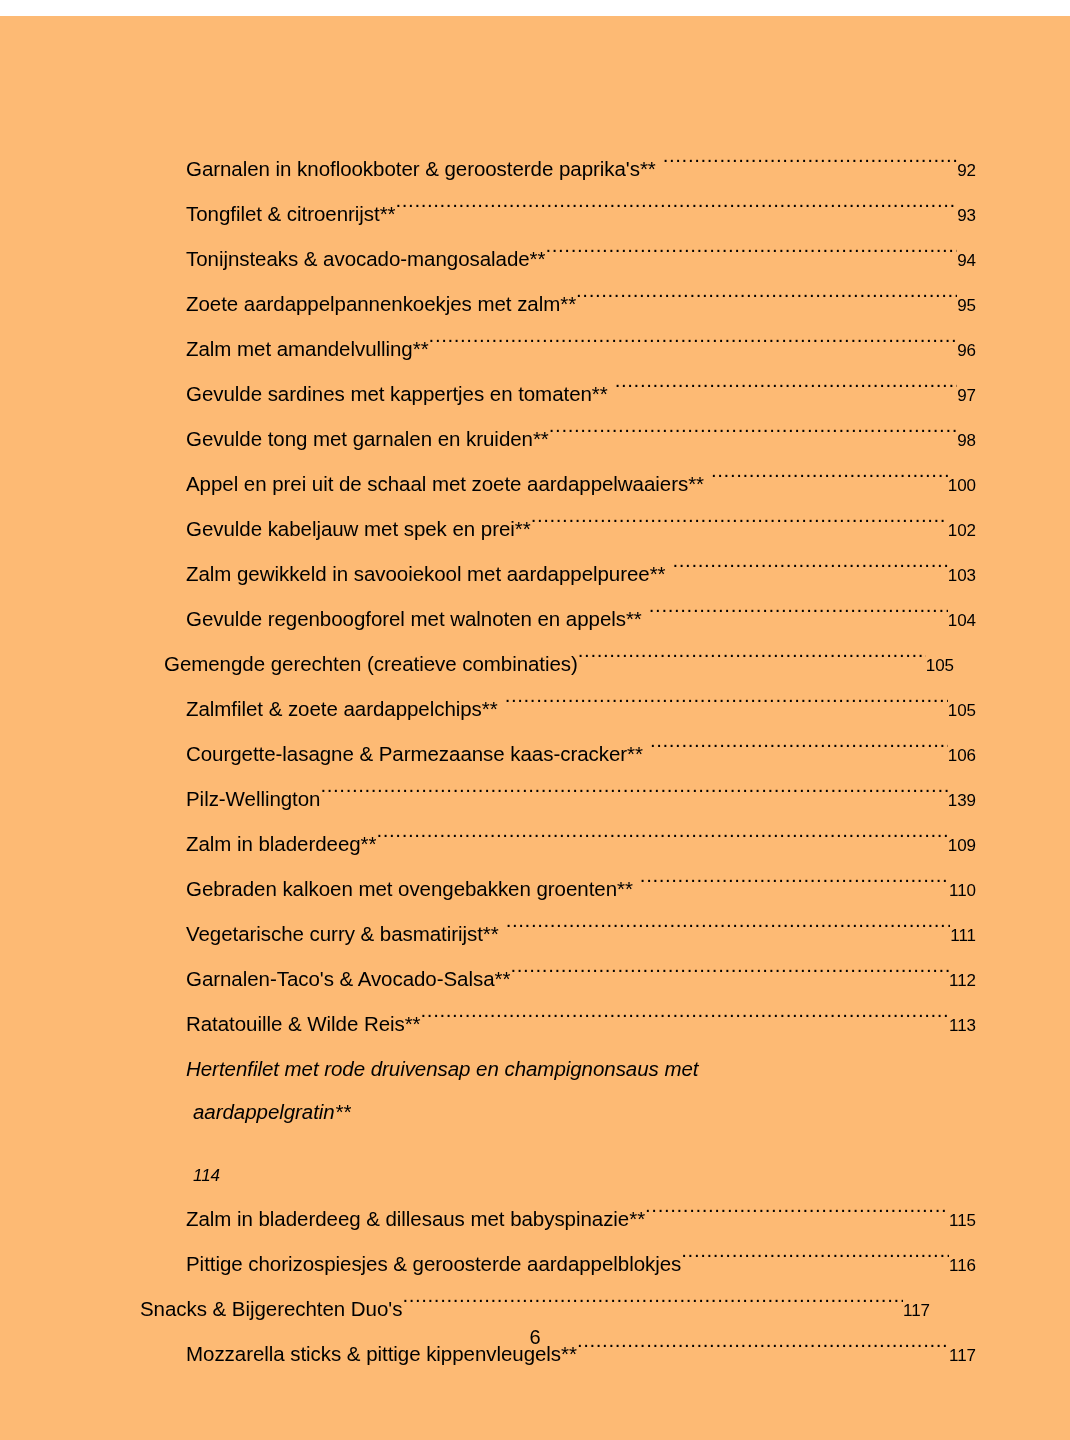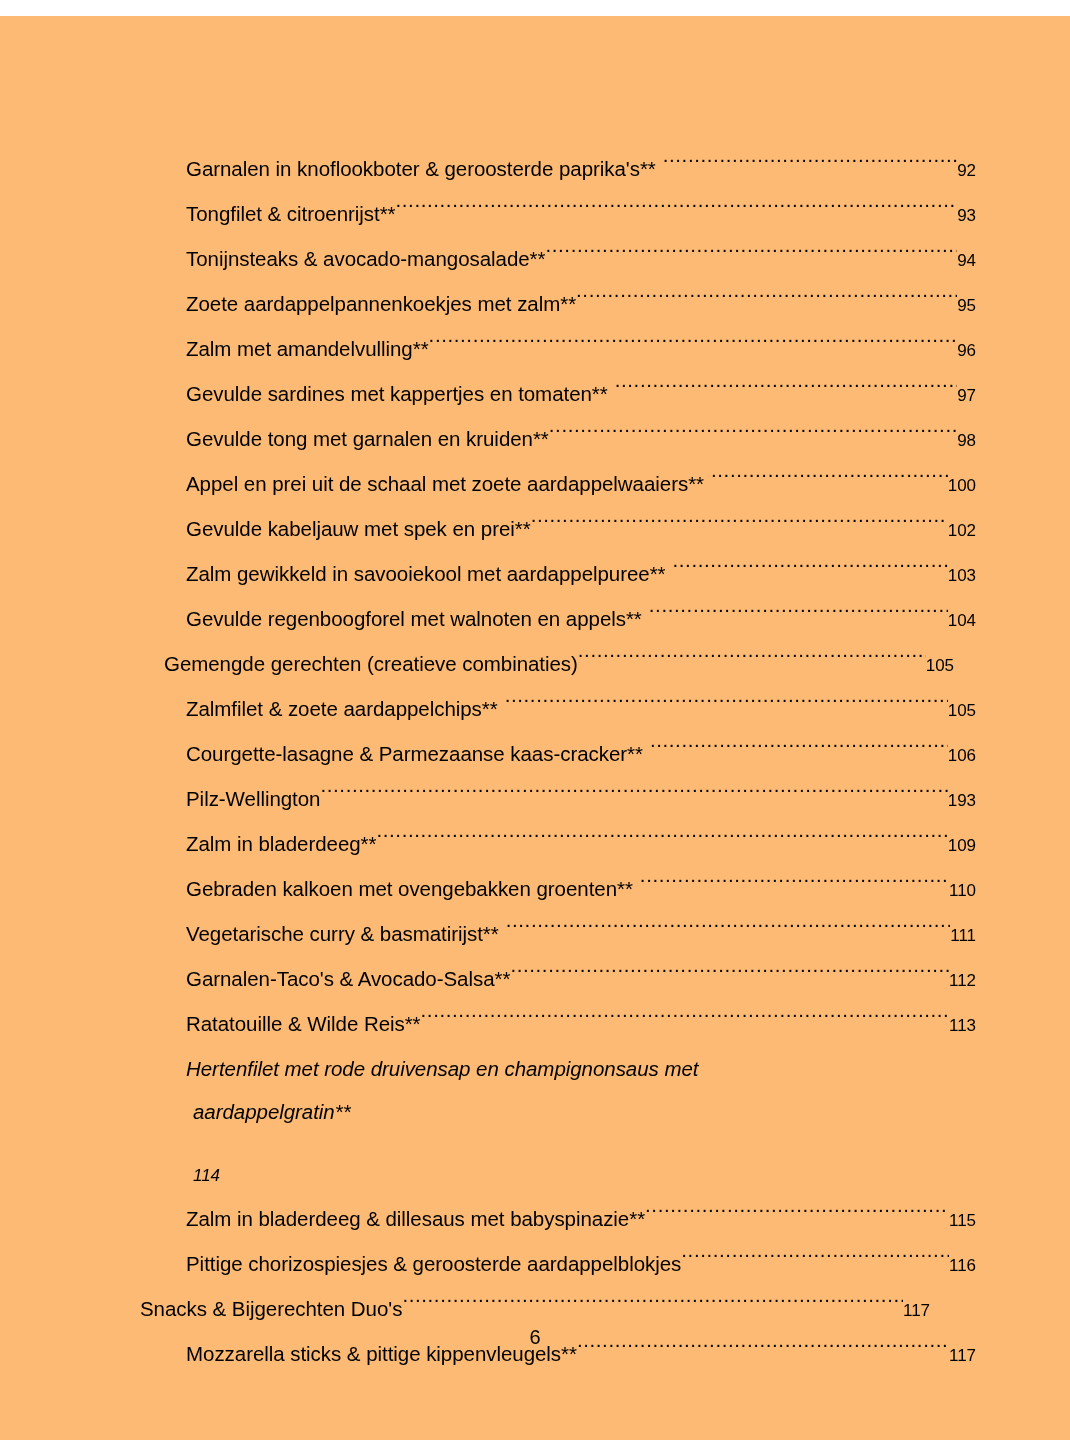--- a/index.html
+++ b/index.html
@@ -182,21 +182,21 @@
         <span class="entry-page">105</span>
       </div>
       <div class="toc-entry lvl-2 gap-before-dots">
         <span class="entry-title">Courgette-lasagne &amp; Parmezaanse kaas-cracker**</span>
         <span class="entry-leader"></span>
         <span class="entry-page">106</span>
       </div>
       <div class="toc-entry lvl-2">
         <span class="entry-title">Pilz-Wellington</span>
         <span class="entry-leader"></span>
-        <span class="entry-page">193</span>
+        <span class="entry-page">139</span>
       </div>
       <div class="toc-entry lvl-2">
         <span class="entry-title">Zalm in bladerdeeg**</span>
         <span class="entry-leader"></span>
         <span class="entry-page">109</span>
       </div>
       <div class="toc-entry lvl-2 gap-before-dots">
         <span class="entry-title">Gebraden kalkoen met ovengebakken groenten**</span>
         <span class="entry-leader"></span>
         <span class="entry-page">110</span>

